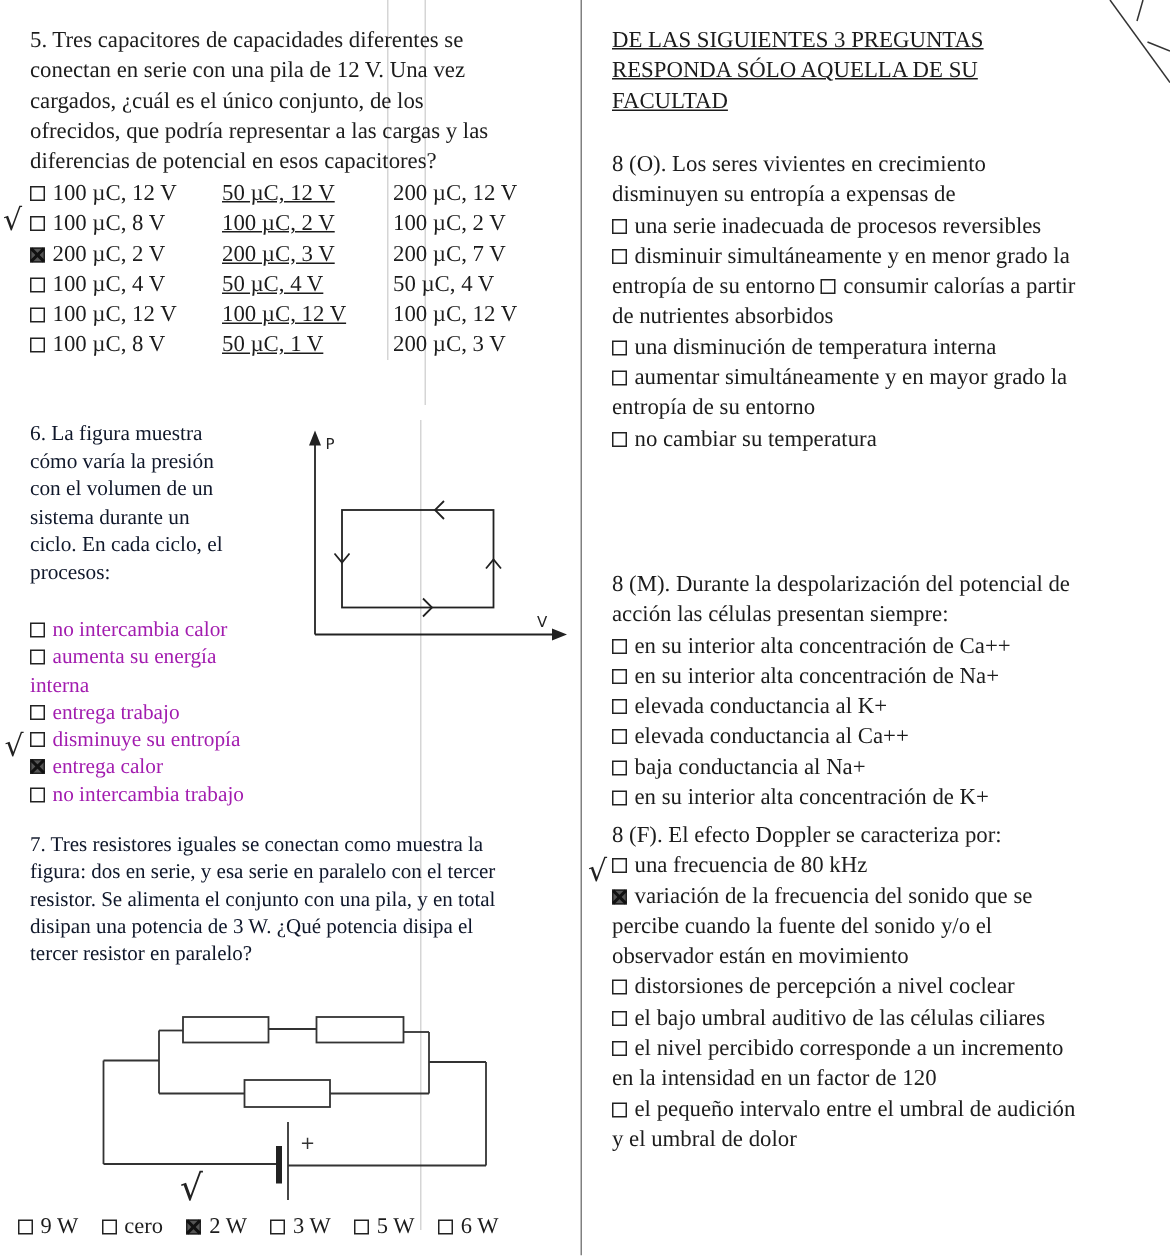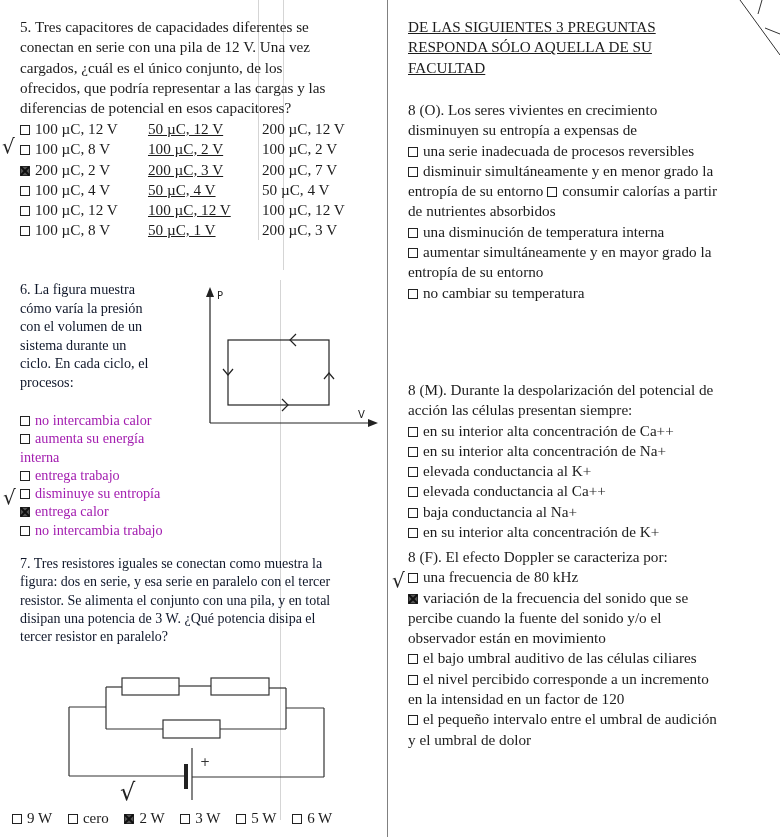--- a/index.html
+++ b/index.html
@@ -208,20 +208,21 @@
     <div><span class="cb"></span><span>baja conductancia al Na+</span></div>
     <div><span class="cb"></span><span>en su interior alta concentración de K+</span></div>
   </div>
 
   <div class="r-block" style="top:547px;">
     <div><span>8 (F).</span> <span>El efecto Doppler se caracteriza por:</span></div>
     <div><span class="cb"></span><span>una frecuencia de 80 kHz</span></div>
     <div><span class="cb x"></span><span>variación de la frecuencia del sonido que se</span></div>
     <div>percibe cuando la fuente del sonido y/o el</div>
     <div>observador están en movimiento</div>
+    <div><span class="cb"></span><span>distorsiones de percepción a nivel coclear</span></div>
     <div><span class="cb"></span><span>el bajo umbral auditivo de las células ciliares</span></div>
     <div><span class="cb"></span><span>el nivel percibido corresponde a un incremento</span></div>
     <div>en la intensidad en un factor de 120</div>
     <div><span class="cb"></span><span>el pequeño intervalo entre el umbral de audición</span></div>
     <div>y el umbral de dolor</div>
   </div>
   <span class="check" style="left:-16px; top:570px;">√</span>
 </div>
 
 </body></html>

